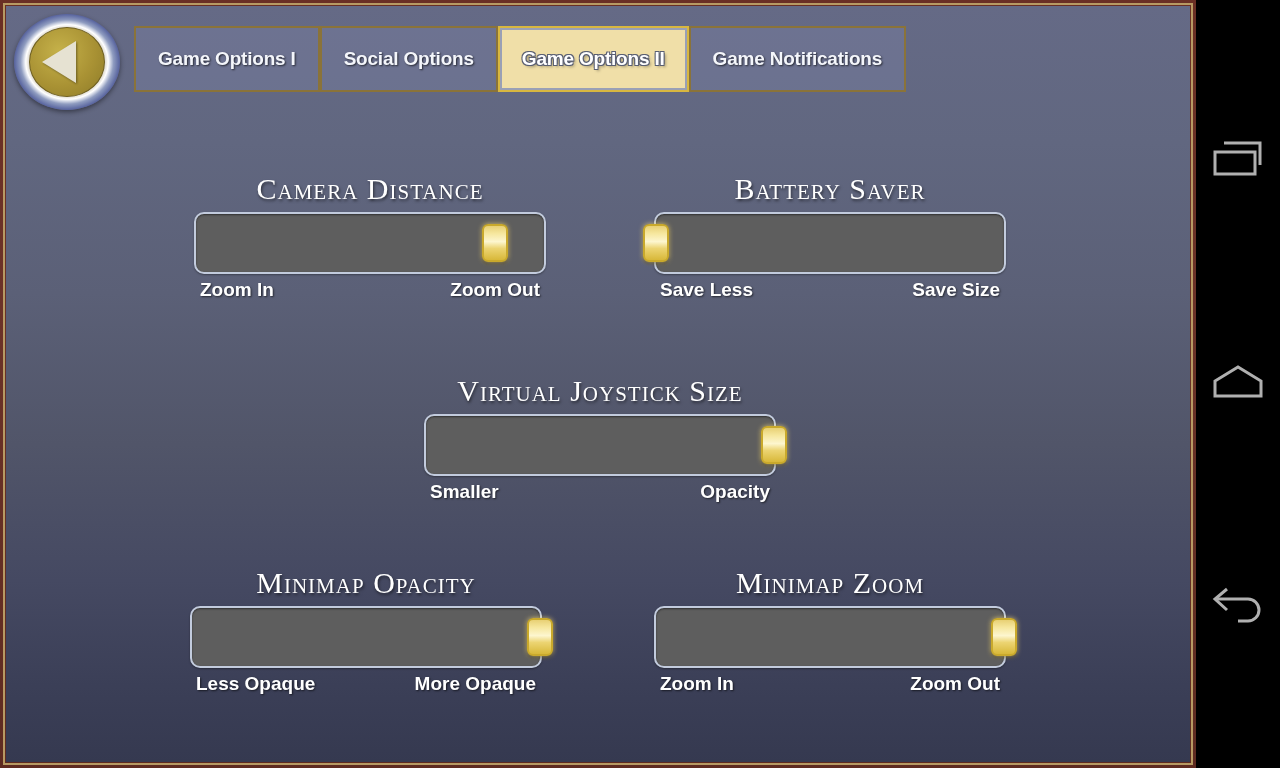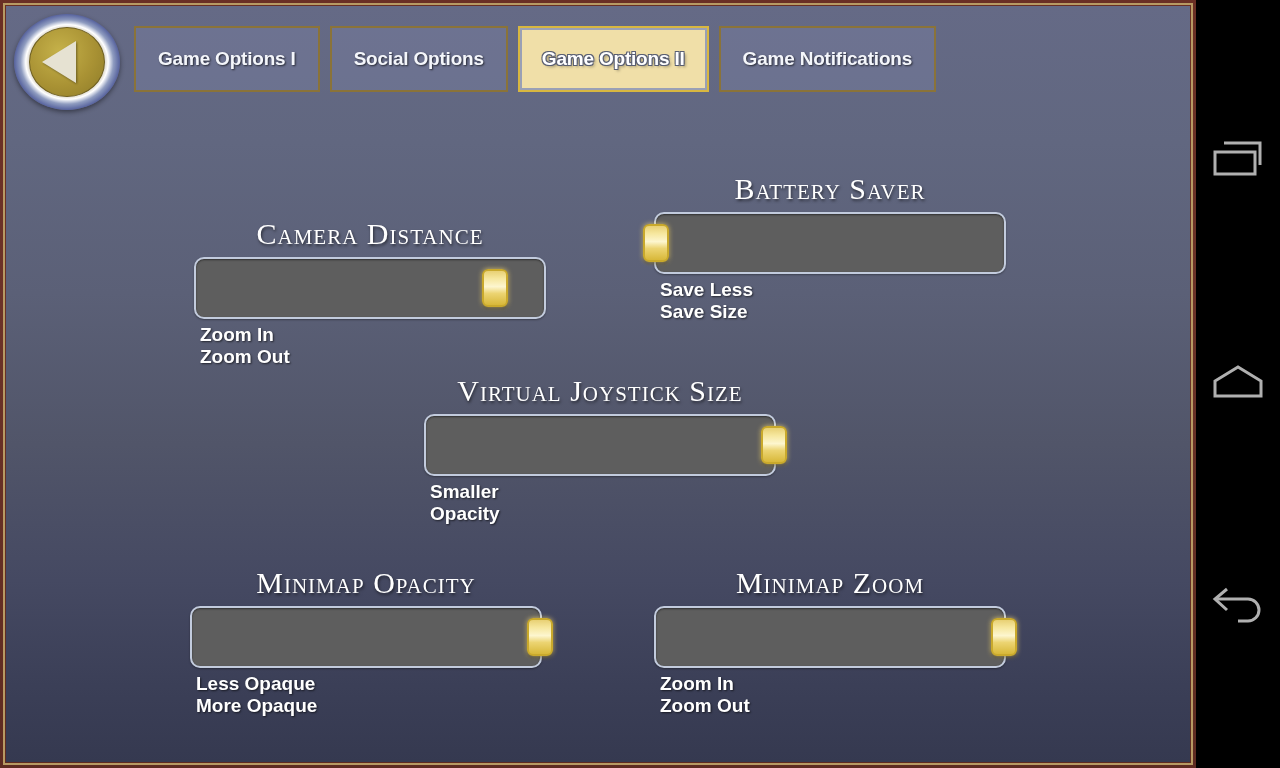--- a/index.html
+++ b/index.html
@@ -106,21 +106,20 @@
     border-right: 34px solid #e6e2d2;
     filter: drop-shadow(1px 1px 1px rgba(0,0,0,0.4));
   }
 
   
   #tab-bar {
     position: absolute;
     left: 128px;
     top: 20px;
     display: flex;
-    gap: 10px;
     z-index: 4;
   }
   .tab-button {
     height: 66px;
     padding: 0 22px;
     display: flex;
     align-items: center;
     justify-content: center;
     border: 2px solid #8a7339;
     background: rgba(120,127,160,0.45);
@@ -185,21 +184,20 @@
     box-shadow: 0 0 5px rgba(255,224,120,0.75),
                 0 2px 3px rgba(0,0,0,0.45);
     cursor: pointer;
     z-index: 3;
   }
   .slider-labels {
     display: flex;
     justify-content: space-between;
     margin-top: 5px;
     padding: 0 6px;
-    flex-direction: column;
   }
   .slider-label {
     color: #ffffff;
     font-family: "Liberation Sans", sans-serif;
     font-size: 19px;
     font-weight: 700;
     text-shadow: 1px 1px 2px rgba(0,0,0,0.6);
     white-space: nowrap;
   }
 
@@ -240,21 +238,21 @@
         <div class="arrow-glyph"></div>
       </div>
 
       <div id="tab-bar">
         <div class="tab-button">Game Options I</div>
         <div class="tab-button">Social Options</div>
         <div class="tab-button active">Game Options II</div>
         <div class="tab-button">Game Notifications</div>
       </div>
 
-      <div class="slider-section" style="left:188px; top:166px; width:352px;margin-top:45px;">
+      <div class="slider-section" style="left:188px; top:166px; width:352px;">
         <div class="slider-title">Camera Distance</div>
         <div class="slider-track-wrap">
           <div class="slider-track">
             <div class="slider-thumb" style="left:86%;"></div>
           </div>
         </div>
         <div class="slider-labels">
           <span class="slider-label">Zoom In</span>
           <span class="slider-label">Zoom Out</span>
         </div>

